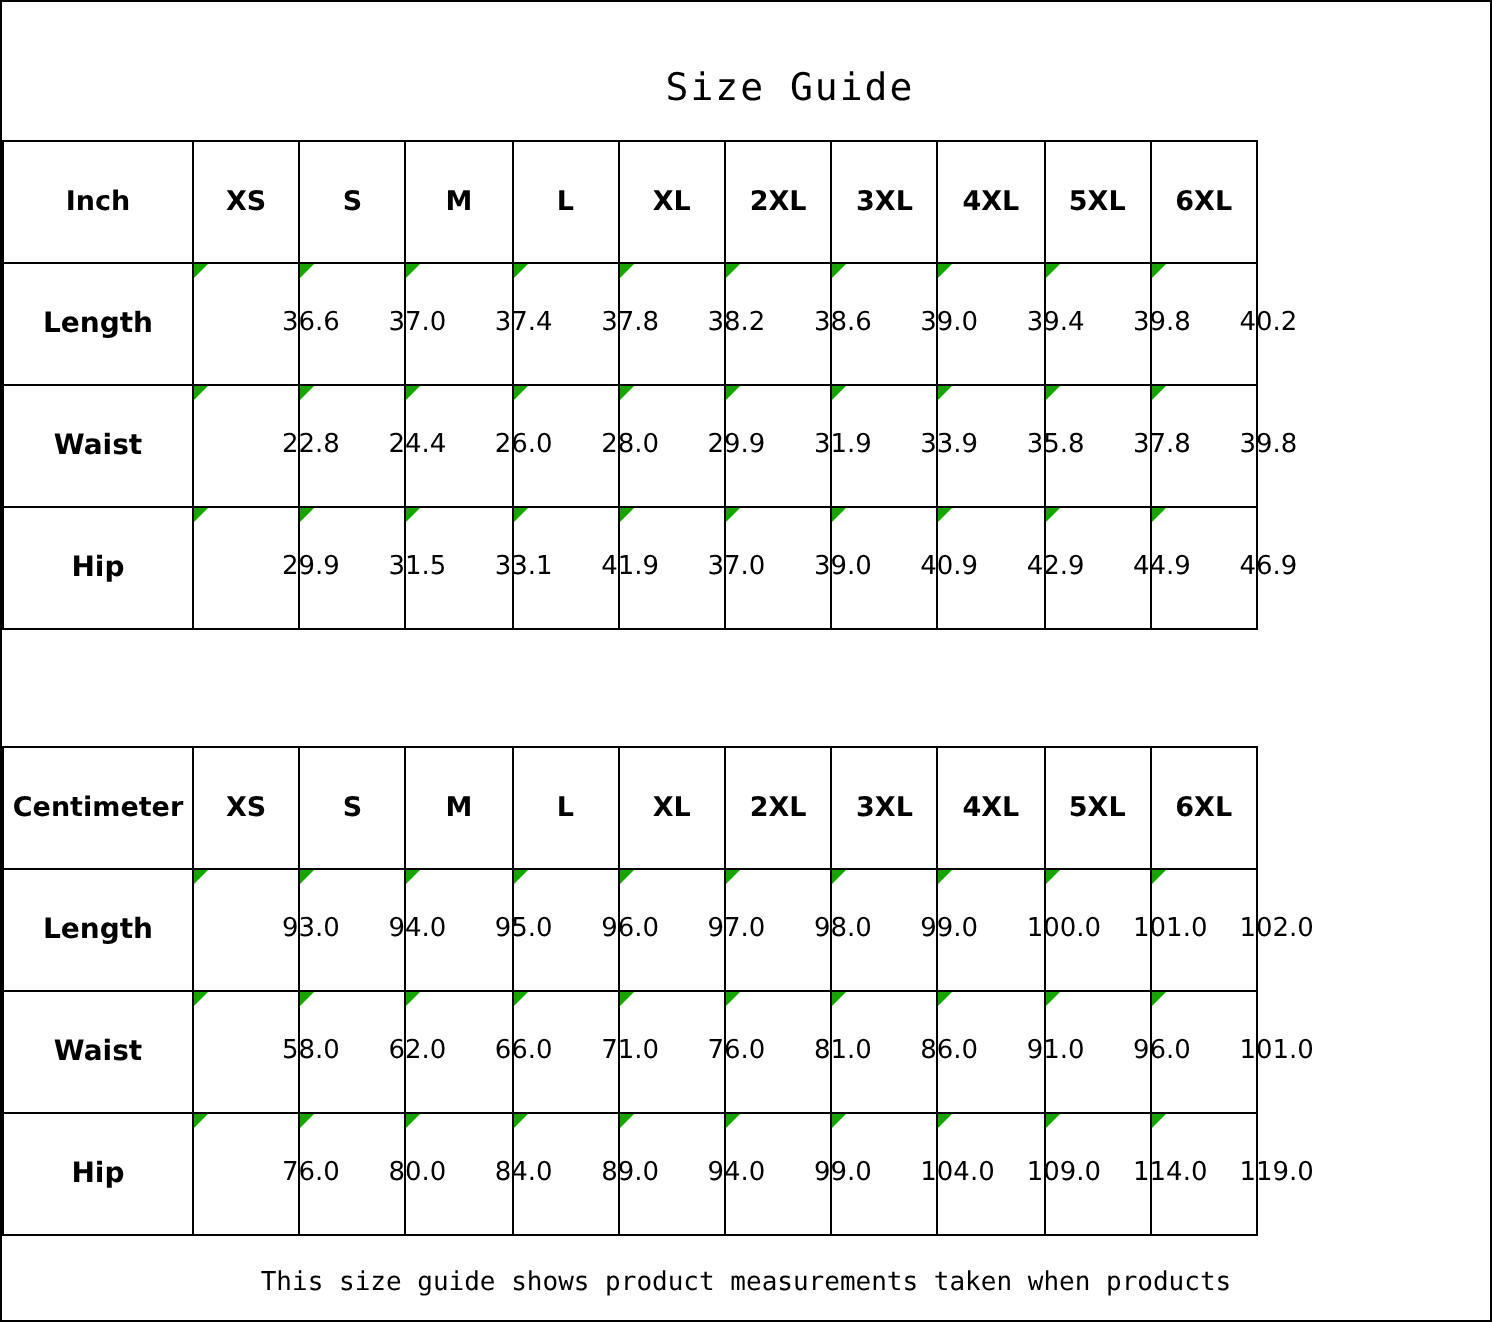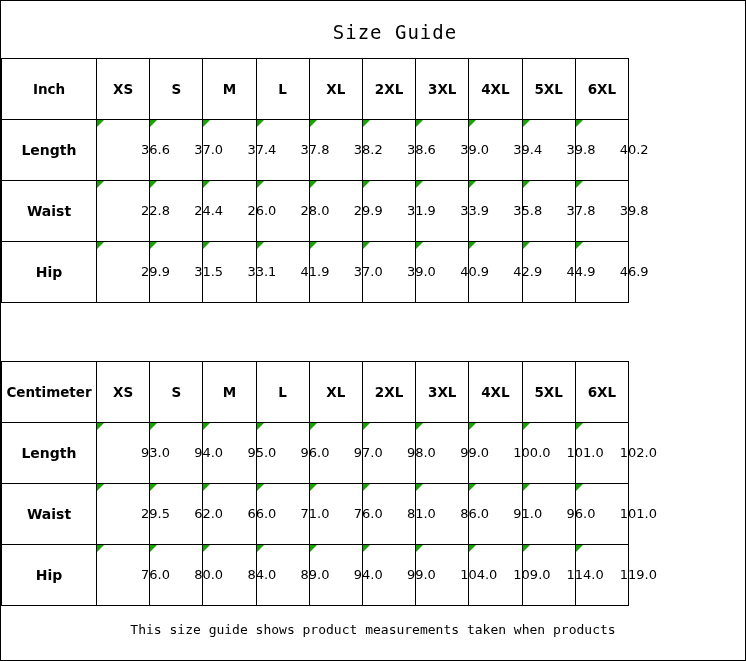--- a/index.html
+++ b/index.html
@@ -21,21 +21,21 @@
     box-sizing: border-box;
     border: 1px solid #000000;
     background: #ffffff;
   }
   .title {
     text-align: center;
     font-family: "DejaVu Sans Mono", monospace;
     font-size: 19px;
     letter-spacing: 1px;
     color: #000000;
-    padding-top: 20px;
+    padding-top: 32px;
     padding-bottom: 14px;
     line-height: 1.2;
     margin-left: 44px;
   }
   table.size-table {
     border-collapse: collapse;
     width: 628px;
     table-layout: fixed;
     margin: 0;
   }
@@ -180,21 +180,21 @@
         <td class="val">96.0</td>
         <td class="val">97.0</td>
         <td class="val">98.0</td>
         <td class="val">99.0</td>
         <td class="val">100.0</td>
         <td class="val">101.0</td>
         <td class="val">102.0</td>
       </tr>
       <tr>
         <td class="row-label col-label">Waist</td>
-        <td class="val">29.5</td>
+        <td class="val">58.0</td>
         <td class="val">62.0</td>
         <td class="val">66.0</td>
         <td class="val">71.0</td>
         <td class="val">76.0</td>
         <td class="val">81.0</td>
         <td class="val">86.0</td>
         <td class="val">91.0</td>
         <td class="val">96.0</td>
         <td class="val">101.0</td>
       </tr>

